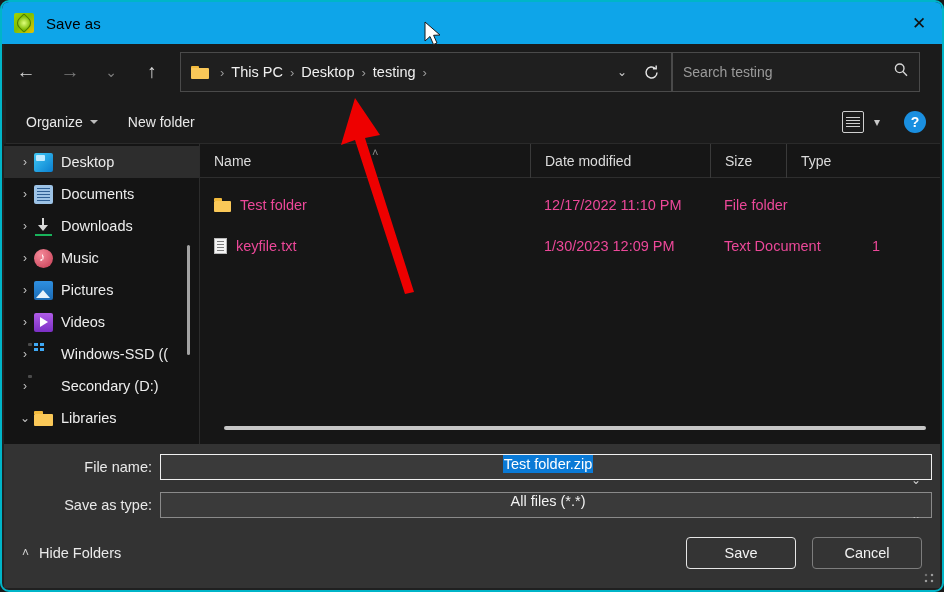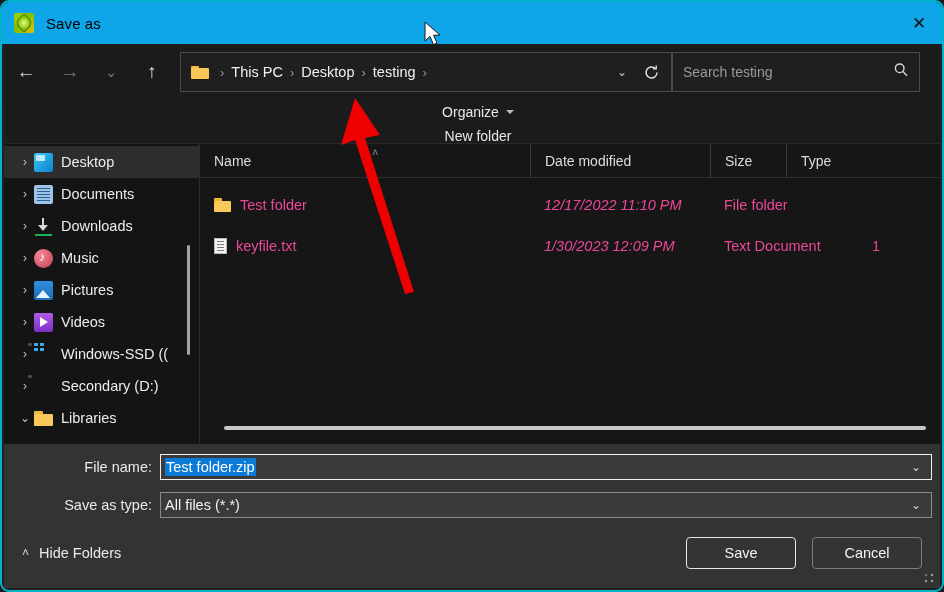--- a/index.html
+++ b/index.html
@@ -95,21 +95,20 @@
     display: flex; align-items: center; padding: 0 10px;
   }
   .search-ph { color: #9b9b9b; font-size: 14px; flex: 1; }
   .search-ico { color: #d6d6d6; }
 
   
   .toolbar {
     position: absolute; top: 98px; left: 4px; right: 2px; height: 44px;
     background: #1b1b1b; display: flex; align-items: center;
     border-bottom: 1px solid #2a2a2a;
-    flex-direction: column;
   }
   .tb-item {
     color: #e8e8e8; font-size: 14px;
     padding: 4px 10px; margin-left: 10px;
     display: flex; align-items: center; gap: 7px;
   }
   .tb-caret { border: 4px solid transparent; border-top-color: #bdbdbd; margin-top: 4px; }
   .tb-right { margin-left: auto; display: flex; align-items: center; padding-right: 14px; gap: 4px; }
   .view-ico {
     width: 22px; height: 22px; border: 1px solid #cfcfcf; border-radius: 2px;
@@ -202,21 +201,21 @@
   .col-name { width: 330px; }
   .col-date { width: 180px; }
   .col-type { width: 148px; }
   .col-size { width: 76px; }
   .sort-caret {
     position: absolute; left: 172px; top: 2px; color: #8f8f8f; font-size: 11px;
   }
   .row { height: 41px; display: flex; align-items: center; }
   .cell { font-size: 14.5px; color: #ec4899; display: flex; align-items: center; }
   .cell-name { width: 330px; padding-left: 14px; gap: 9px; }
-  .cell-date { width: 180px; padding-left: 14px; font-style: italic; }
+  .cell-date { width: 180px; padding-left: 14px; }
   .cell-type { width: 148px; padding-left: 14px; }
   .cell-size { width: 76px; padding-left: 14px; }
   .f-folder { width: 17px; height: 14px; position: relative; flex: none; }
   .f-folder::before { content:""; position:absolute; left:0; top:0; width:8px; height:3px; background:#f2ba3c; border-radius:1px 1px 0 0; }
   .f-folder::after { content:""; position:absolute; left:0; top:3px; width:17px; height:11px; background:#fac858; border-radius:1px; }
   .f-txt {
     width: 13px; height: 16px; background: #f4f4f4; flex: none; position: relative;
     border: 1px solid #b9b9b9;
   }
   .f-txt::after {
@@ -233,21 +232,21 @@
     position: absolute; top: 442px; left: 2px; right: 2px; height: 74px;
     background: #333333;
   }
   .field-row { display: flex; align-items: center; height: 30px; margin-top: 8px; }
   .field-label {
     width: 156px; text-align: right; padding-right: 8px;
     color: #e9e9e9; font-size: 14.5px;
   }
   .field-box {
     width: 772px; height: 26px; background: #3a3a3a;
-    display: flex; align-items: center; padding-left: 4px;
+    display: flex; align-items: center; padding-left: 4px; flex-direction: column;
   }
   .field-box.focused { border: 1px solid #f0f0f0; }
   .field-box.normal  { border: 1px solid #8a8a8a; }
   .field-value { font-size: 14.5px; color: #f2f2f2; }
   .field-value.sel { background: #0a7ad6; color: #ffffff; padding: 1px 1px; }
   .field-caret { margin-left: auto; color: #d0d0d0; font-size: 12px; padding-right: 10px; }
 
   
   .footer {
     position: absolute; top: 516px; left: 2px; right: 2px; bottom: 2px;

